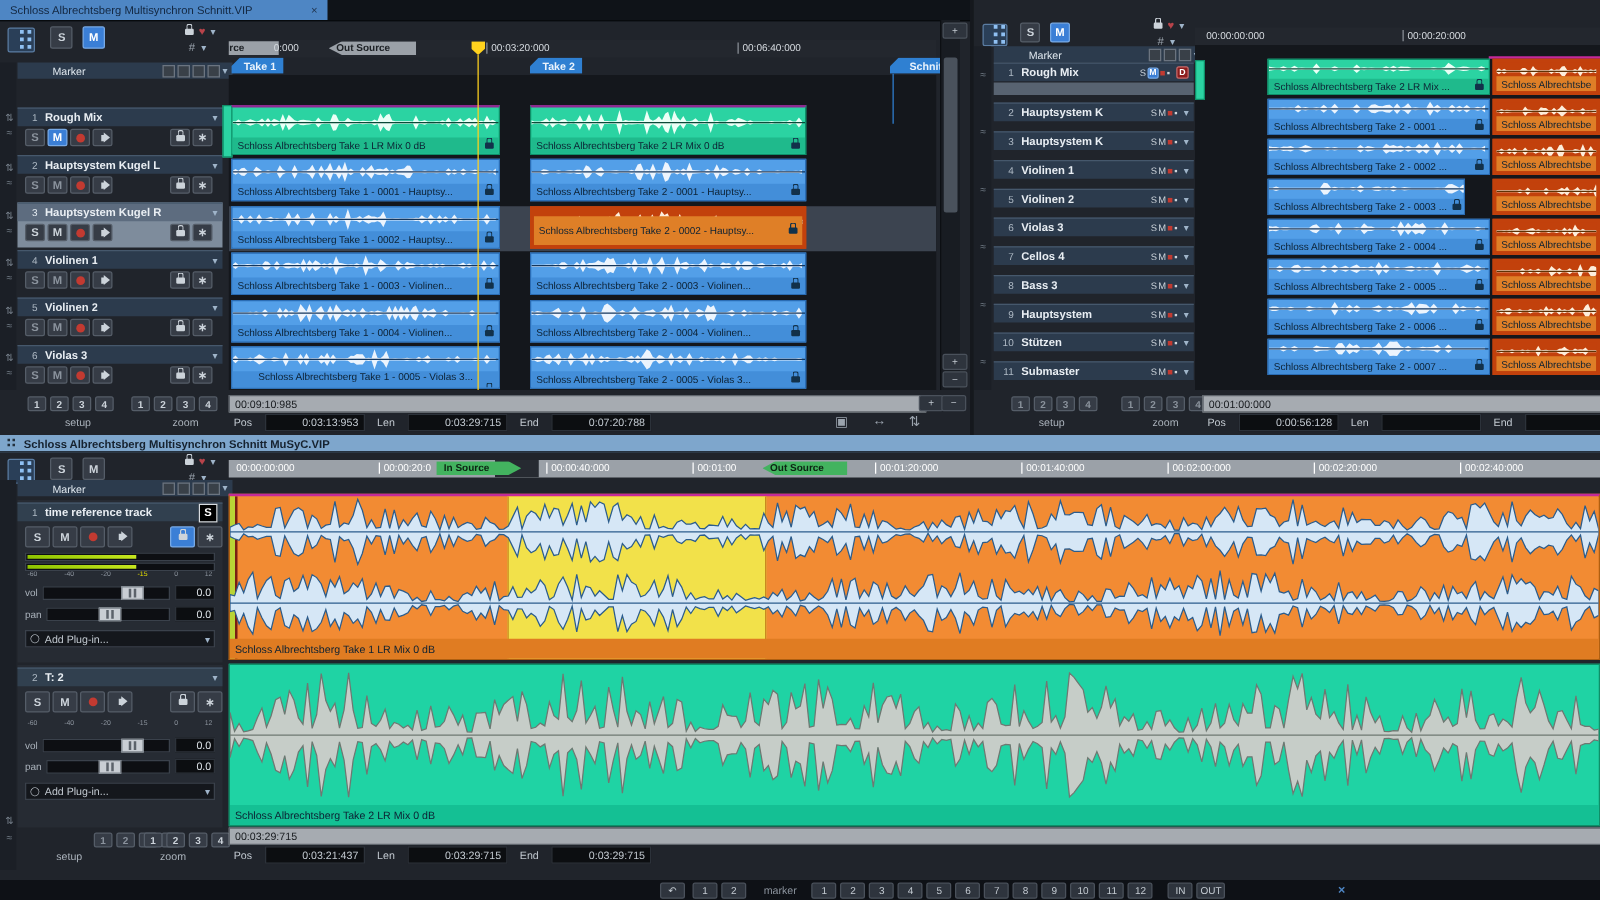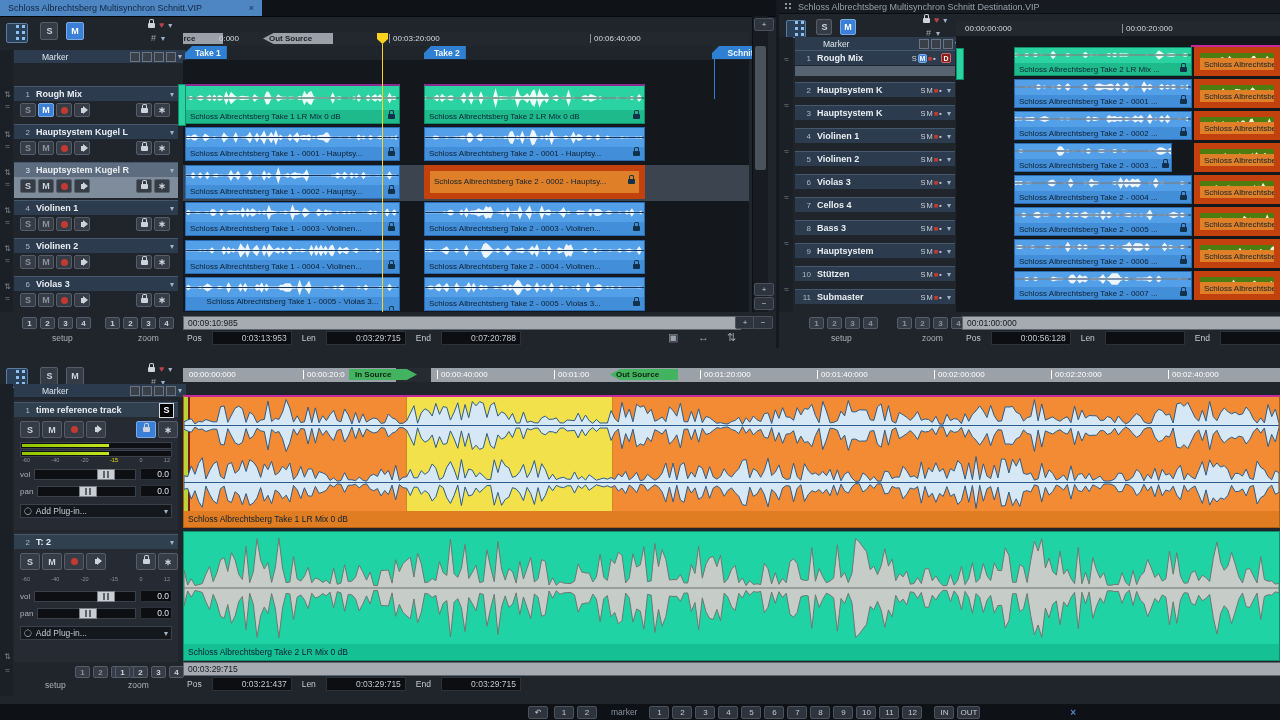--- a/index.html
+++ b/index.html
@@ -51,21 +51,21 @@
   
   .clip{position:absolute;overflow:hidden;box-sizing:border-box;}
   .clip .wave{position:absolute;left:0;right:0;top:0;pointer-events:none;}
   .clabel{position:absolute;left:0;right:0;bottom:0;font-size:8px;color:#0c2133;display:flex;align-items:center;gap:4px;padding:0 4px;white-space:nowrap;overflow:hidden;}
   .clabel .lk{flex:none;margin-left:auto;}
   .c-green{background:#2bd3a2;border:1px solid #0e8f68;}
   .c-green .clabel{background:#1fbа8c;}
   .c-green .clabel{background:#1fba8c;}
   .c-blue{background:#539fe8;border:1px solid #2a6cb4;}
   .c-blue .clabel{background:#438ed9;}
-  .c-orange{background:#4d7c0f;border:6px solid #c2410c;}
+  .c-orange{background:#c2410c;border:3px solid #c2410c;}
   .c-orange .clabel{background:#df7f27;}
   .taketag{position:absolute;height:13px;background:#2f80d2;color:#eaf3fc;font-size:8.5px;font-weight:bold;display:flex;align-items:center;padding:0 6px 0 10px;clip-path:polygon(7px 0,100% 0,100% 100%,0 100%,0 7px);}
   
   .pg{width:15px;height:12px;font-size:8px;}
   .lbl{font-size:8.5px;color:#aab2bb;}
   .scrollh{position:absolute;background:#a6abb1;border:1px solid #60666d;color:#16191d;font-size:8.5px;display:flex;align-items:center;padding:0 4px;}
   .posbar{position:absolute;display:flex;align-items:center;gap:6px;font-size:8.5px;color:#c3cad1;}
   .posbar .k{padding:1px 4px;}
   .posbar .v{background:#0c0e11;border:1px solid #2c323a;min-width:70px;height:12px;display:inline-flex;align-items:center;justify-content:flex-end;padding:0 4px;}
   .strip{position:absolute;background:#1b1f26;}
@@ -453,26 +453,20 @@
       <span class="v">0:03:29:715</span>
     <span class="k">End</span>
       <span class="v">0:07:20:788</span>
   </div>
   <span class="abs" style="left:668px;top:331px;color:#9aa3ad;font-size:11px;">▣</span>
   <span class="abs" style="left:698px;top:331px;color:#9aa3ad;font-size:11px;">↔</span>
   <span class="abs" style="left:727px;top:331px;color:#9aa3ad;font-size:11px;">⇅</span>
 </div>
 
 <div class="win" style="left:779px;top:0;width:501px;height:348px;">
-  <div class="titlebar abs" style="left:0;top:0;right:0;height:13px;">
-    <span class="dots">
-        <i></i>
-      </span>
-    <span style="white-space:nowrap;overflow:hidden;">Schloss Albrechtsberg Multisynchron Schnitt Destination.VIP</span>
-  </div>
   <div class="abs" style="left:7px;top:16px;">
     <span class="b gridbtn" style="width:20px;height:18px;">
         <i></i>
       </span>
     <span class="b" style="width:16px;height:16px;margin-left:6px;">S</span>
     <span class="b on" style="width:16px;height:16px;margin-left:3px;">M</span>
   </div>
   <div class="abs" style="left:144px;top:15px;display:flex;gap:4px;align-items:center;">
     <span class="lk"></span>
     <span style="color:#b8434a;font-size:9px;">♥</span>
@@ -817,20 +811,26 @@
     <span class="k">Pos</span>
       <span class="v">0:00:56:128</span>
     <span class="k">Len</span>
       <span class="v"></span>
     <span class="k">End</span>
       <span class="v"></span>
   </div>
 </div>
 
 <div class="win" style="left:0;top:348px;width:1280px;height:356px;">
+  <div class="titlebar active abs" style="left:0;top:0;right:0;height:13px;">
+    <span class="dots">
+        <i></i>
+      </span>
+    <span>Schloss Albrechtsberg Multisynchron Schnitt MuSyC.VIP</span>
+  </div>
 
   <div class="abs" style="left:6px;top:17px;">
     <span class="b gridbtn">
         <i></i>
       </span>
     <span class="b" style="width:18px;height:18px;margin-left:8px;">S</span>
     <span class="b" style="width:18px;height:18px;margin-left:3px;">M</span>
   </div>
   <div class="abs" style="left:148px;top:16px;display:flex;gap:4px;align-items:center;">
     <span class="lk"></span>

